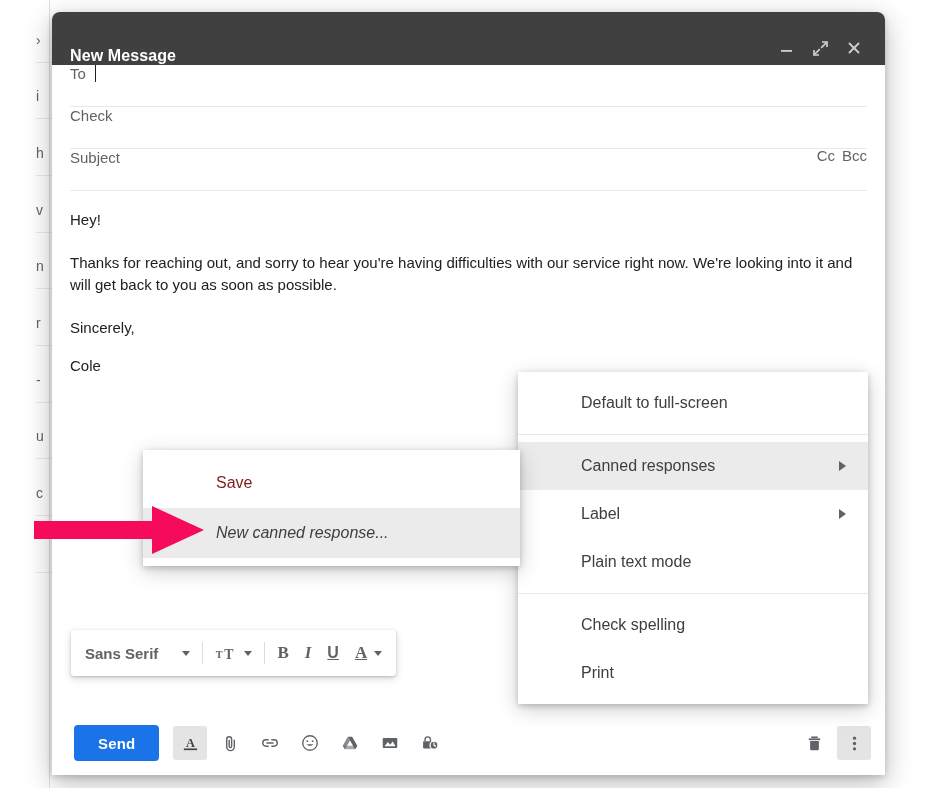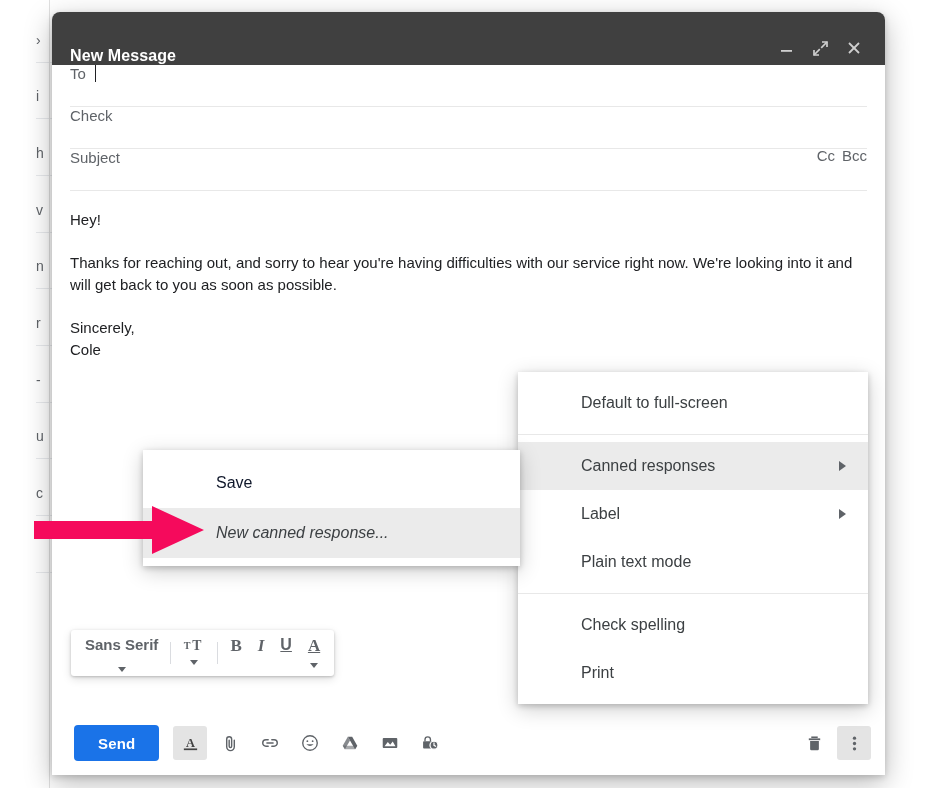--- a/index.html
+++ b/index.html
@@ -150,21 +150,20 @@
   .fmt-item {
     display: flex;
     align-items: center;
     height: 34px;
     padding: 0 8px;
     cursor: pointer;
     color: #5f6368;
     font-size: 15px;
     font-weight: bold;
     gap: 7px;
-    flex-direction: column;
   }
   .fmt-sep {
     width: 1px;
     height: 22px;
     background: #dadce0;
     margin: 0 4px;
   }
   .tri-down {
     width: 0; height: 0;
     border-left: 4.5px solid transparent;
@@ -232,21 +231,21 @@
     display: flex;
     align-items: center;
     padding: 0 22px 0 63px;
     font-size: 16px;
     color: #3c4043;
     cursor: pointer;
     box-sizing: border-box;
     position: relative;
   }
   .menu-item.highlight { background: #ebebeb; }
-  .menu-item.disabled { color: #0f172a; cursor: default; }
+  .menu-item.disabled { color: #7f1d1d; cursor: default; }
   .menu-item.italic { font-style: italic; }
   .menu-sep {
     height: 1px;
     background: #e8e8e8;
     margin: 7px 0;
   }
   .arrow-right {
     margin-left: auto;
     width: 0; height: 0;
     border-top: 5px solid transparent;
@@ -346,21 +345,21 @@
         </span>
       </div>
       <div class="field-row">
         <span class="field-label">Subject</span>
       </div>
     </div>
 
     <div class="mailbody">
       <p>Hey!</p>
       <p>Thanks for reaching out, and sorry to hear you're having difficulties with our service right now. We're looking into it and will get back to you as soon as possible.</p>
-      <p style="margin-bottom:0">Sincerely,</p>
+      <p style="margin-bottom:16px">Sincerely,</p>
       <p class="sig">Cole</p>
     </div>
 
     <div class="sendbar">
       <button class="send-btn">Send</button>
 
       <div class="sb-icon active">
         <svg width="19" height="19" viewBox="0 0 20 20" fill="#444">
           <text x="10" y="13.5" font-size="13" font-family="Liberation Serif, serif" text-anchor="middle" font-weight="bold">A</text>
           <rect x="3" y="15.2" width="14" height="1.8"></rect>

